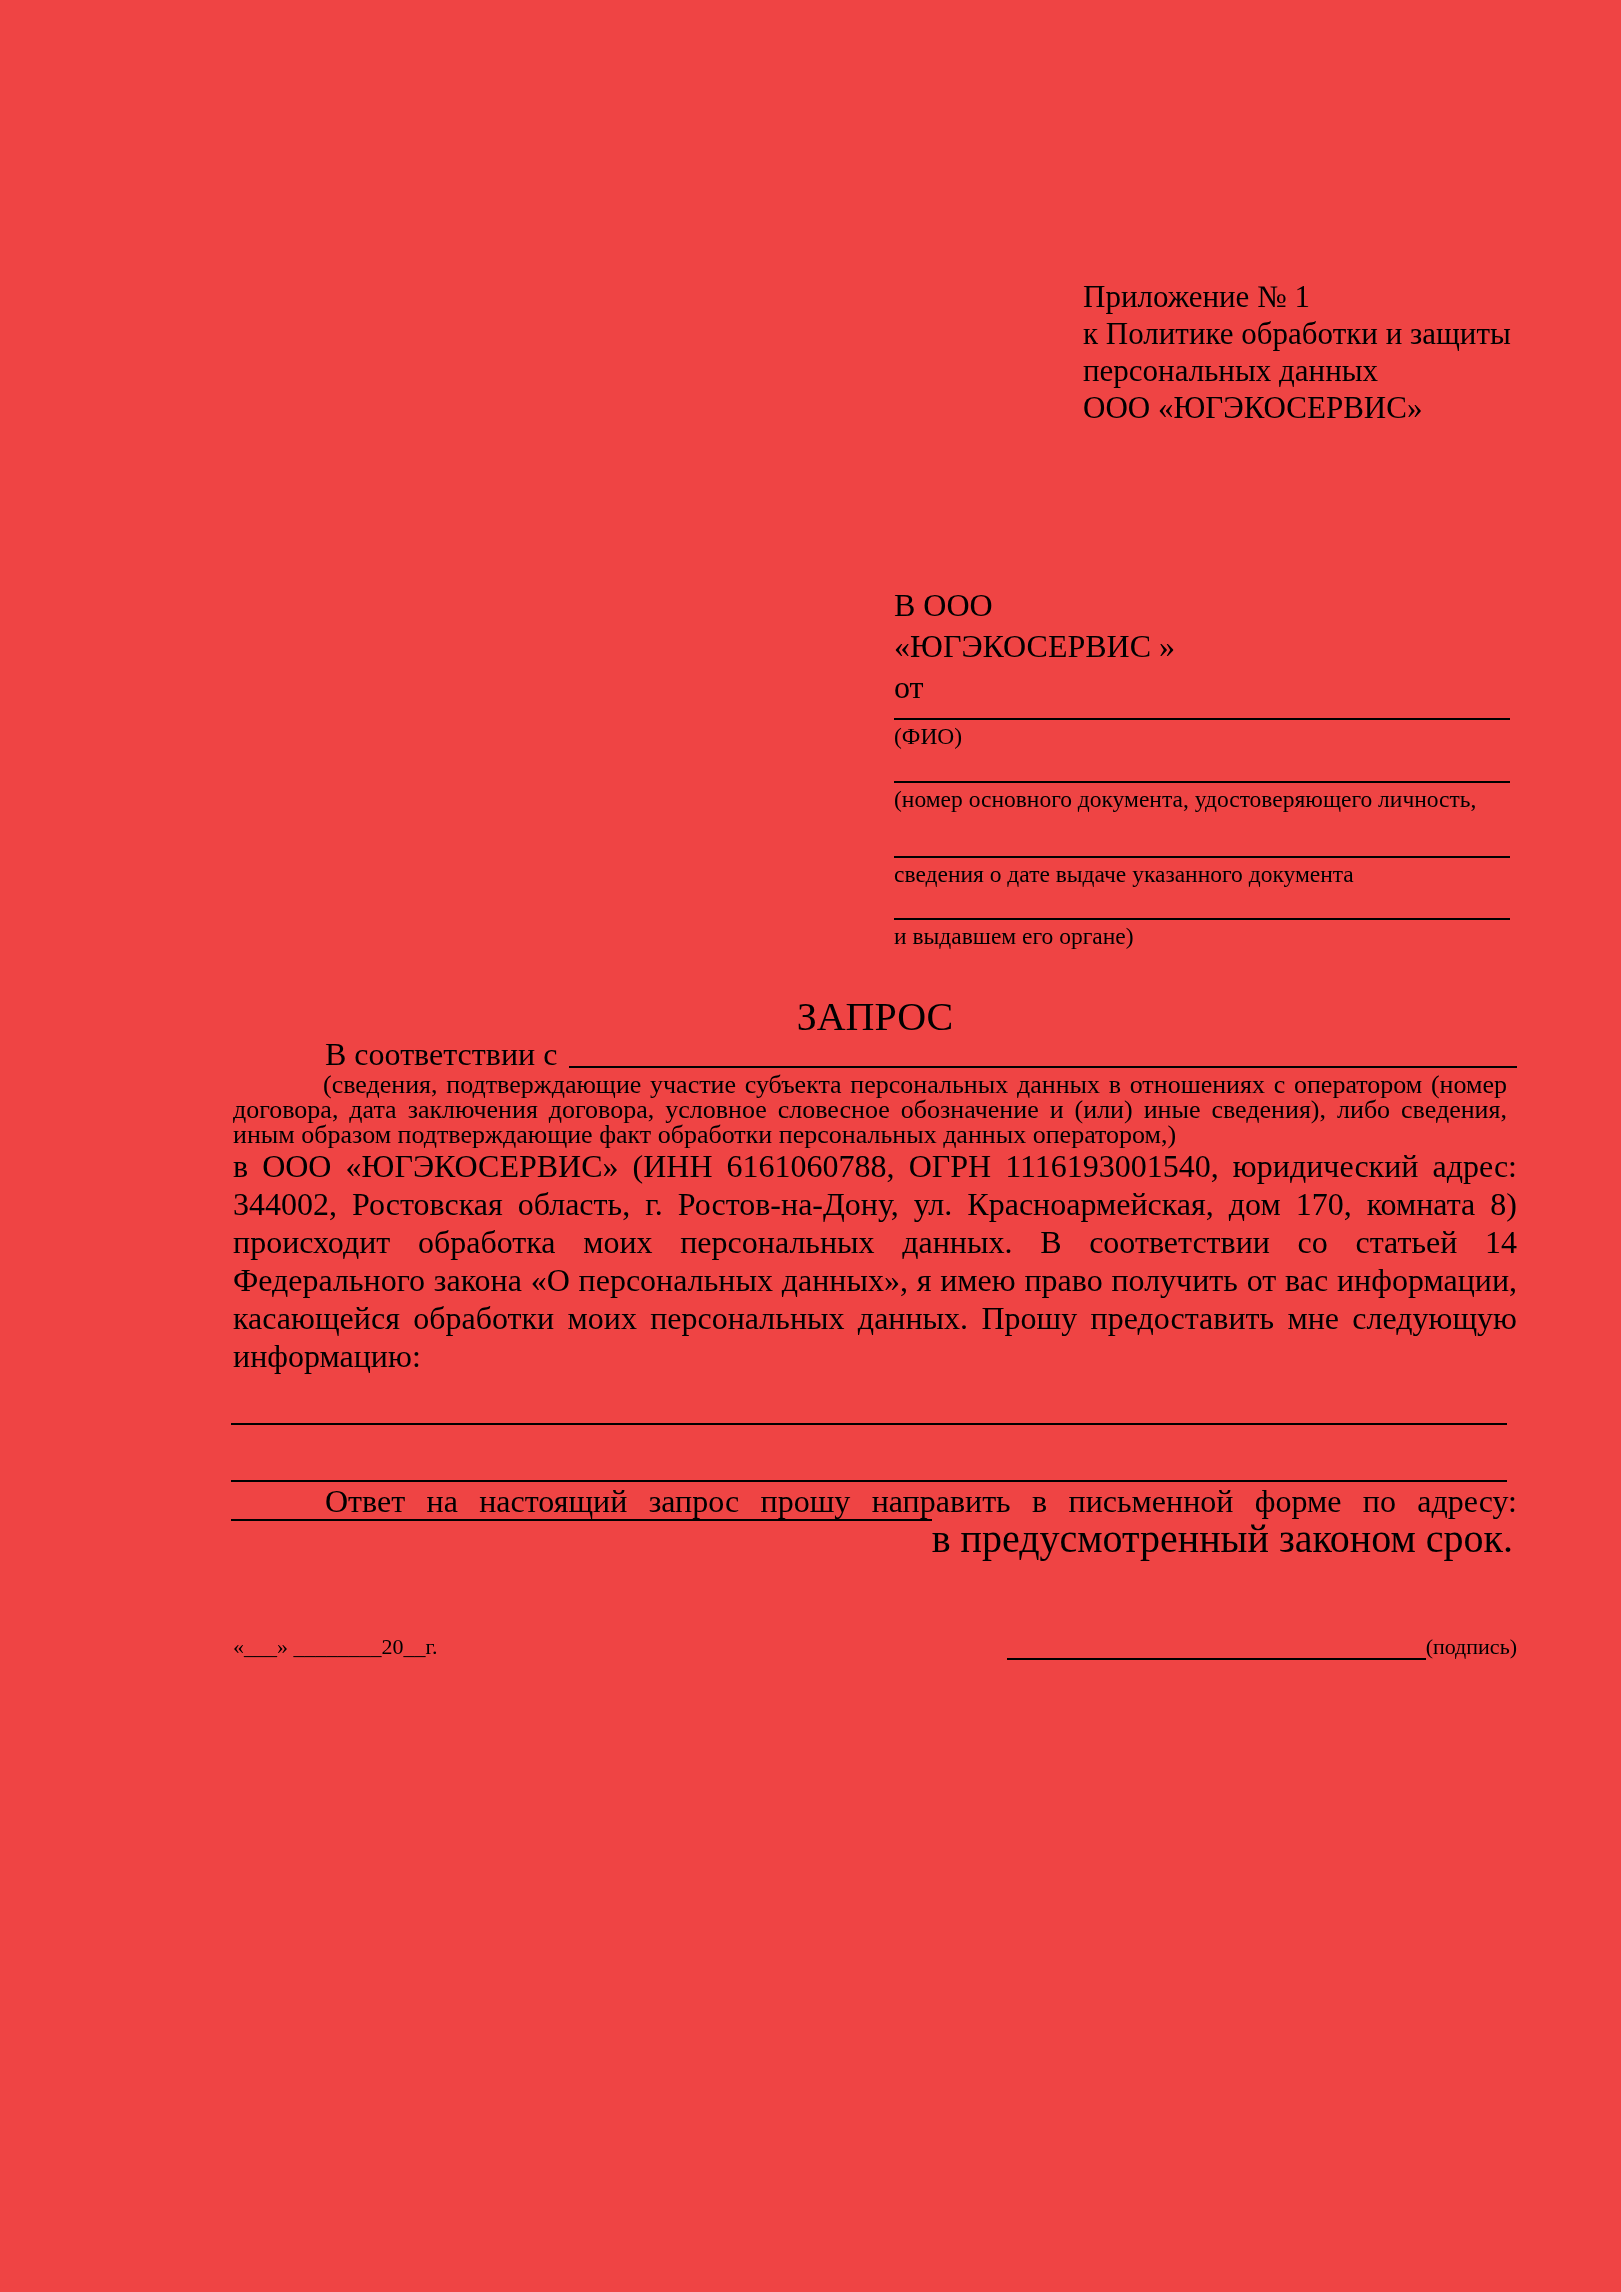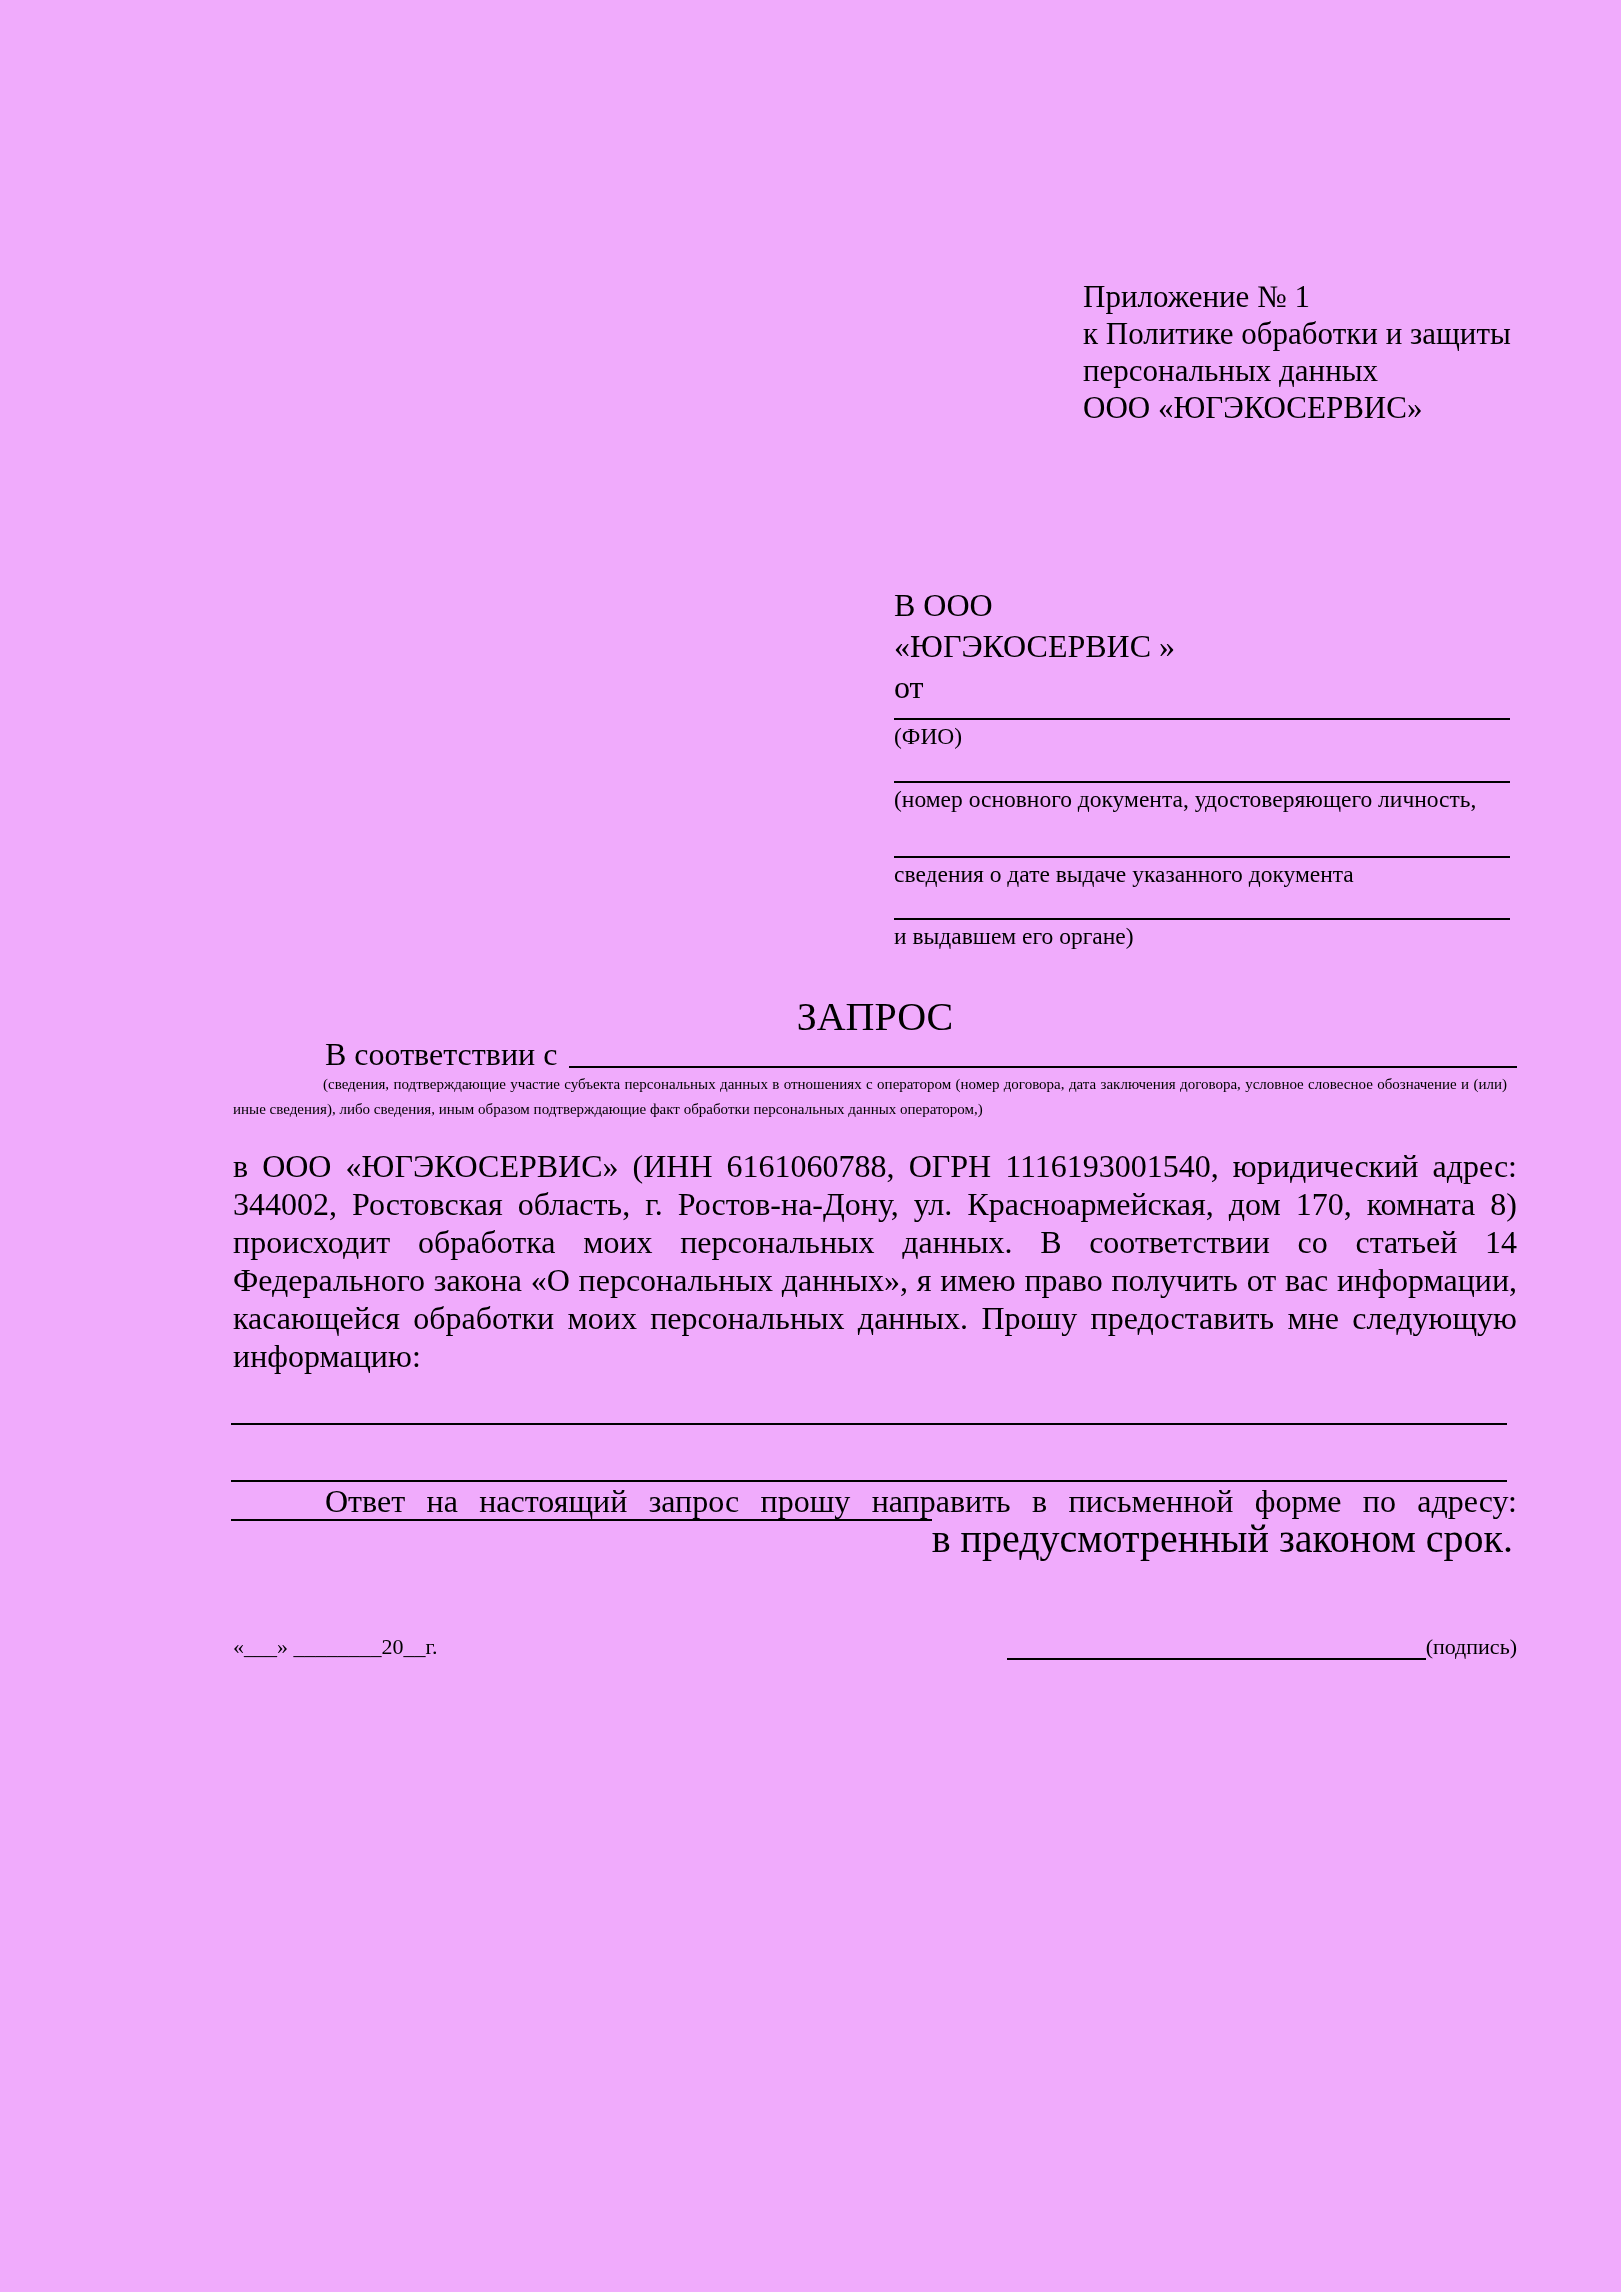--- a/index.html
+++ b/index.html
@@ -1,20 +1,20 @@
 <!DOCTYPE html>
 <html><head>
 <meta charset="utf-8">
 <style>
   html,body { margin:0; padding:0; background:#888; }
   .page {
     position:relative;
     width:1621px; height:2293px;
     margin:0 auto;
-    background:#f0abfc;
+    background:#ef4444;
     color:#000;
     font-family:"Liberation Serif", serif;
     overflow:hidden;
   }
   
   .appendix { position:absolute; left:1083px; top:278px; font-size:31px; line-height:37px; }
   
   .doc-title { position:absolute; left:233px; top:453px; width:1284px;
                text-align:center; font-weight:700; font-size:36px; line-height:46px; }
   
@@ -26,21 +26,21 @@
   
   .req-heading { position:absolute; left:233px; top:993px; width:1284px;
                  text-align:center; font-size:40px; }
   
   .intro-row { position:absolute; left:233px; top:1036px; width:1284px;
                display:flex; font-size:32px; line-height:37px; }
   .intro-row .indent { width:92px; flex:0 0 92px; }
   .intro-row .fill   { flex:1; border-bottom:2.9px solid #000; margin:0 0 4.9px 11.8px; }
   
   .basis-note { position:absolute; left:233px; top:1072px; width:1274px;
-                font-size:15px; line-height:25px; text-align:justify; text-indent:90px; }
+                font-size:26px; line-height:25px; text-align:justify; text-indent:90px; }
   
   .body-par { position:absolute; left:233px; top:1147px; width:1284px;
               font-size:32px; line-height:38px; text-align:justify; }
   
   .blank-line { position:absolute; left:231px; width:1276px; border-top:2.9px solid #000; height:0; }
   .bl1 { top:1423px; } .bl2 { top:1480px; }
   
   .reply-par { position:absolute; left:233px; top:1483px; width:1284px;
                font-size:32px; line-height:37px; text-align:justify; text-align-last:justify;
                text-indent:92px; }

